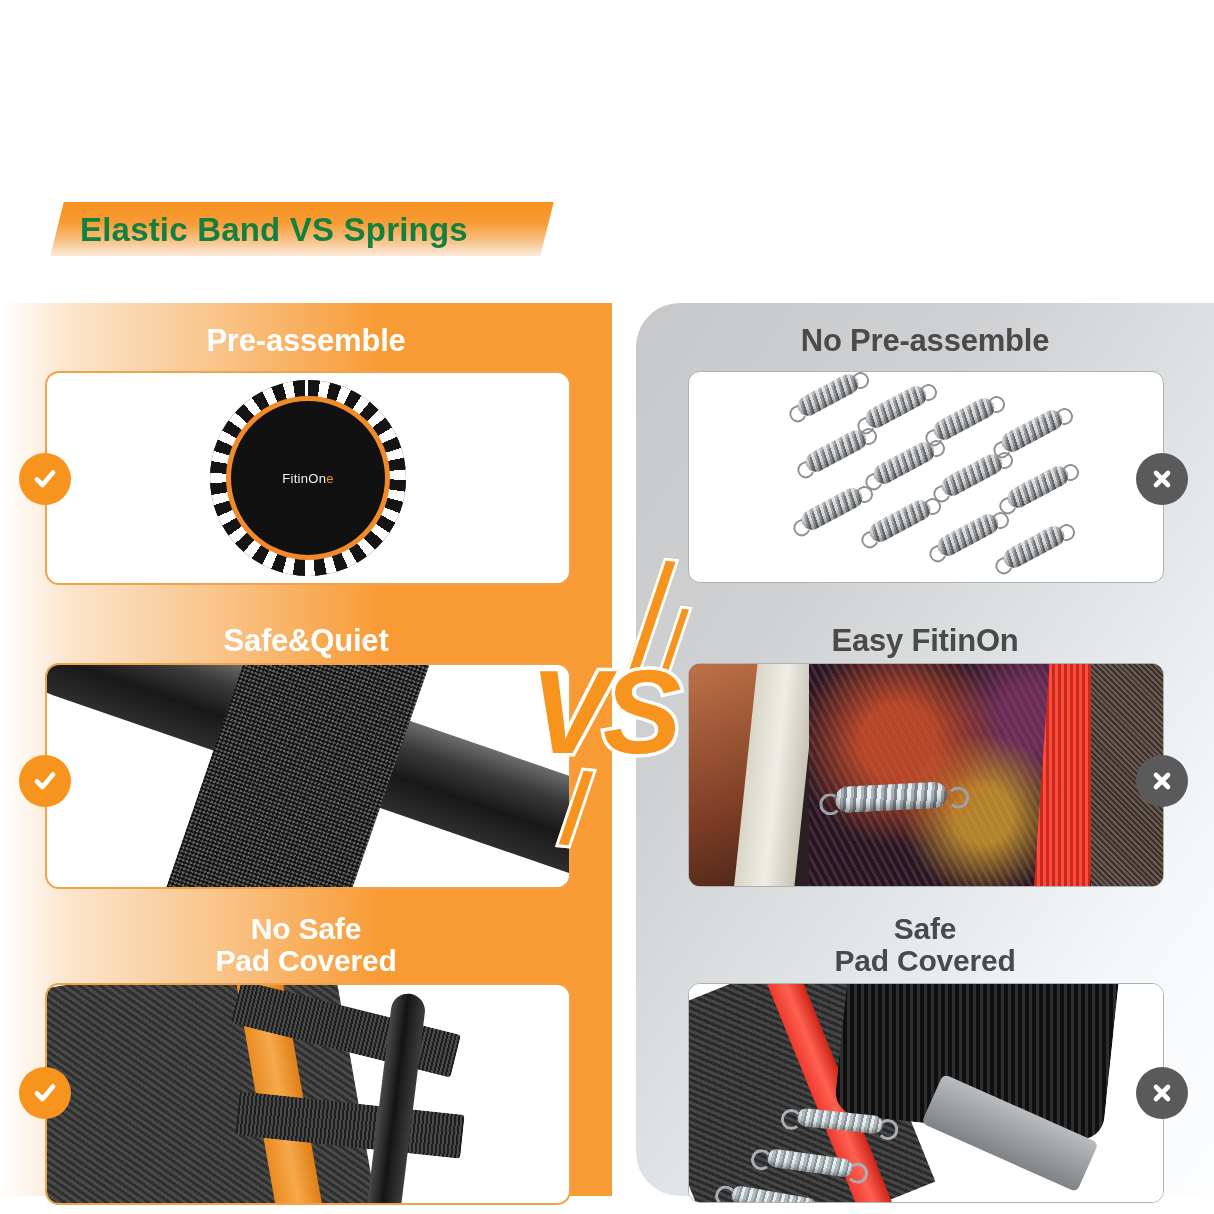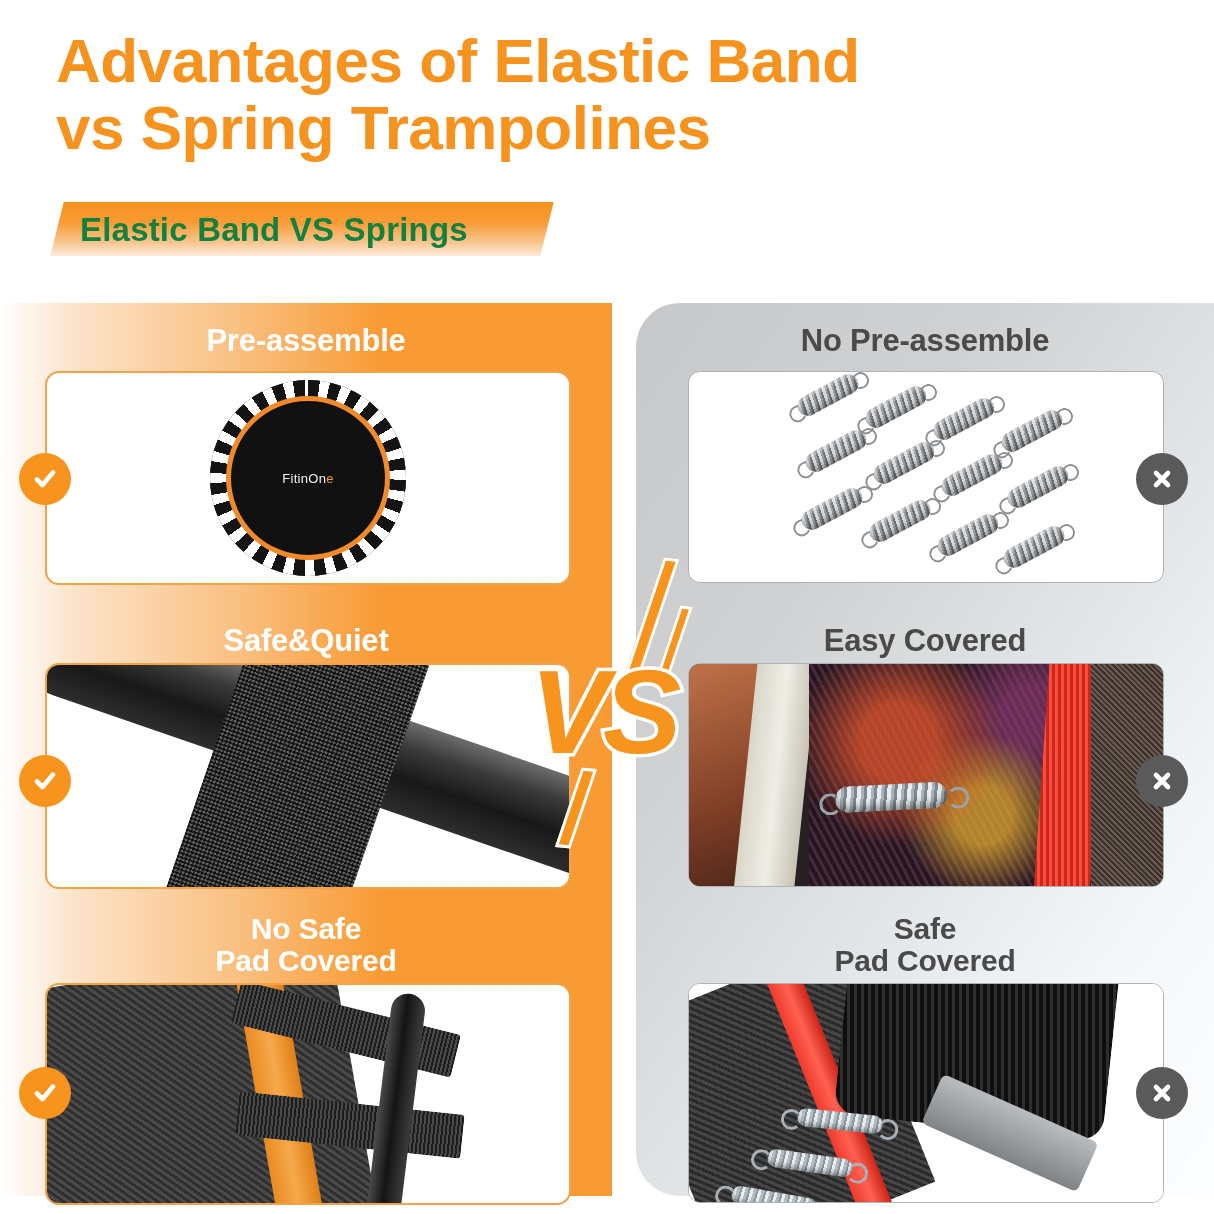--- a/index.html
+++ b/index.html
@@ -250,24 +250,20 @@
   .fspring .hk.r{right:0;border-left-color:transparent;}
   .fs1{left:92px;top:126px;transform:rotate(6deg);}
   .fs2{left:62px;top:168px;transform:rotate(8deg);}
   .fs3{left:26px;top:206px;transform:rotate(10deg);}
 </style>
 </head>
 <body>
 
 <div class="page">
 
-  <div class="headline">
-    <span>Advantages of Elastic Band</span>
-    <span class="l2">vs Spring Trampolines</span>
-  </div>
 
   <div class="ribbon"></div>
   <div class="ribbon-text">Elastic Band VS Springs</div>
 
   <div class="panel-left">
 
     <div class="row r1">
       <div class="cap cap-l">Pre-assemble</div>
       <div class="card card-l c-h1">
         <div class="art">
@@ -391,21 +387,21 @@
         </div>
       </div>
       <div class="badge badge-no" style="top:150px">
         <svg width="28" height="28" viewBox="0 0 28 28">
             <path d="M8 8 L20 20 M20 8 L8 20" stroke="#fff" stroke-width="4.6" stroke-linecap="round"></path>
           </svg>
       </div>
     </div>
 
     <div class="row r2">
-      <div class="cap cap-r">Easy Covered</div>
+      <div class="cap cap-r">Easy FitinOn</div>
       <div class="card card-r c-h2">
         <div class="art worn">
           <div class="fabric-left"></div>
           <div class="pad"></div>
           <div class="mat"></div>
           <div class="redstrip"></div>
           <div class="mesh"></div>
           <div class="bigspring">
               <div class="hk l"></div>
               <div class="b"></div>

